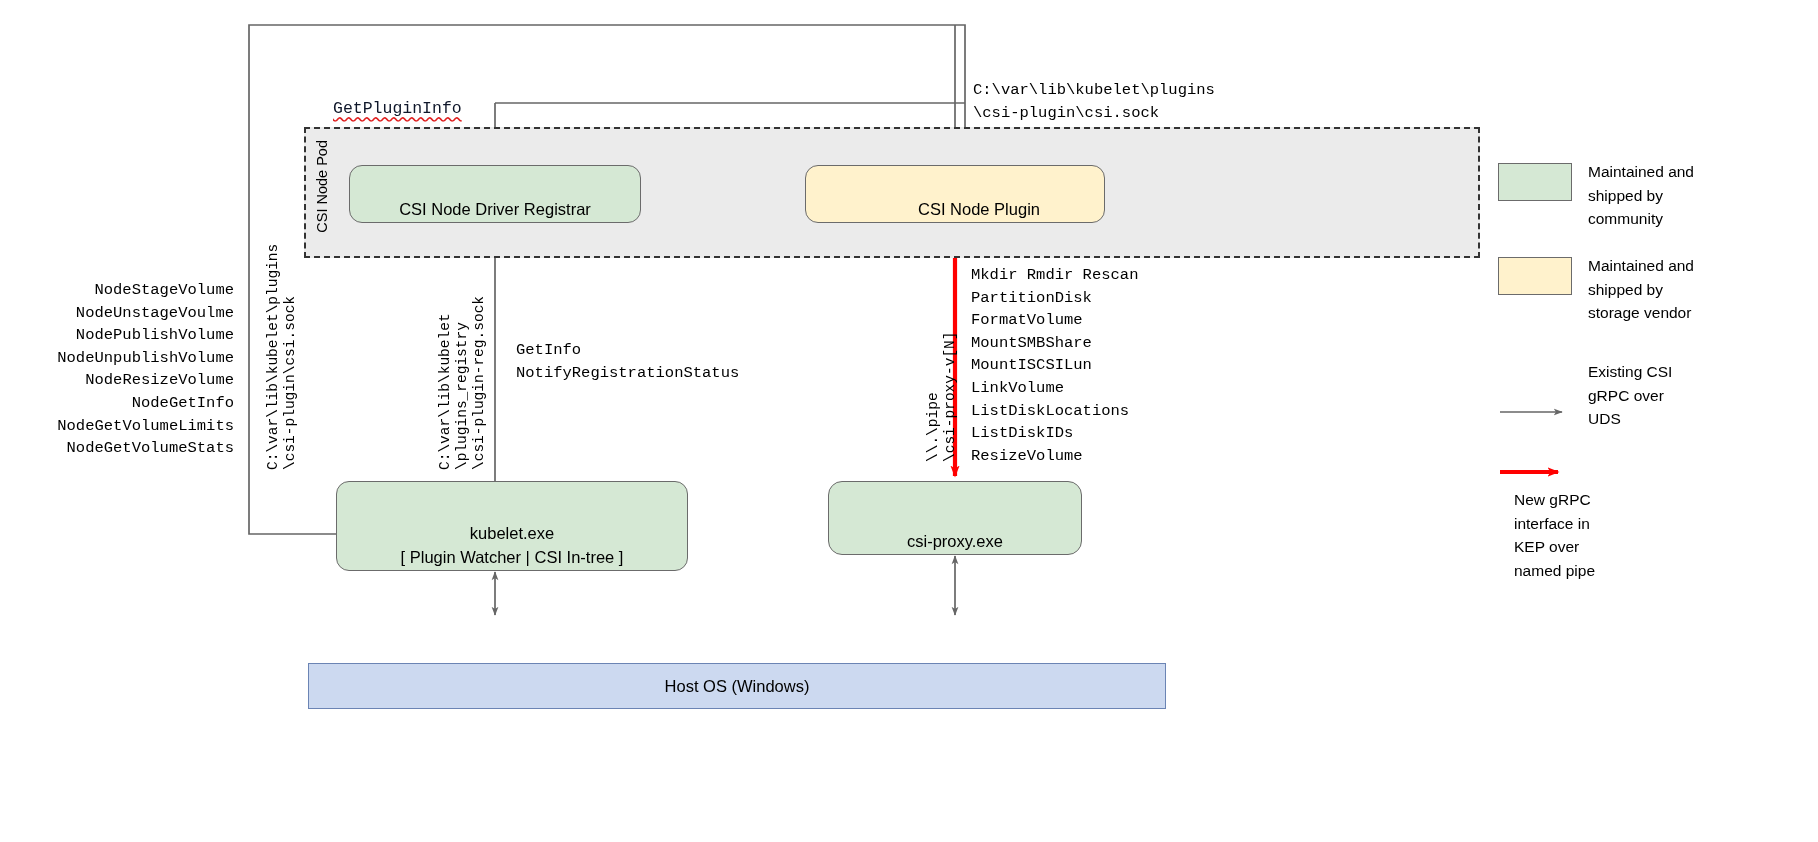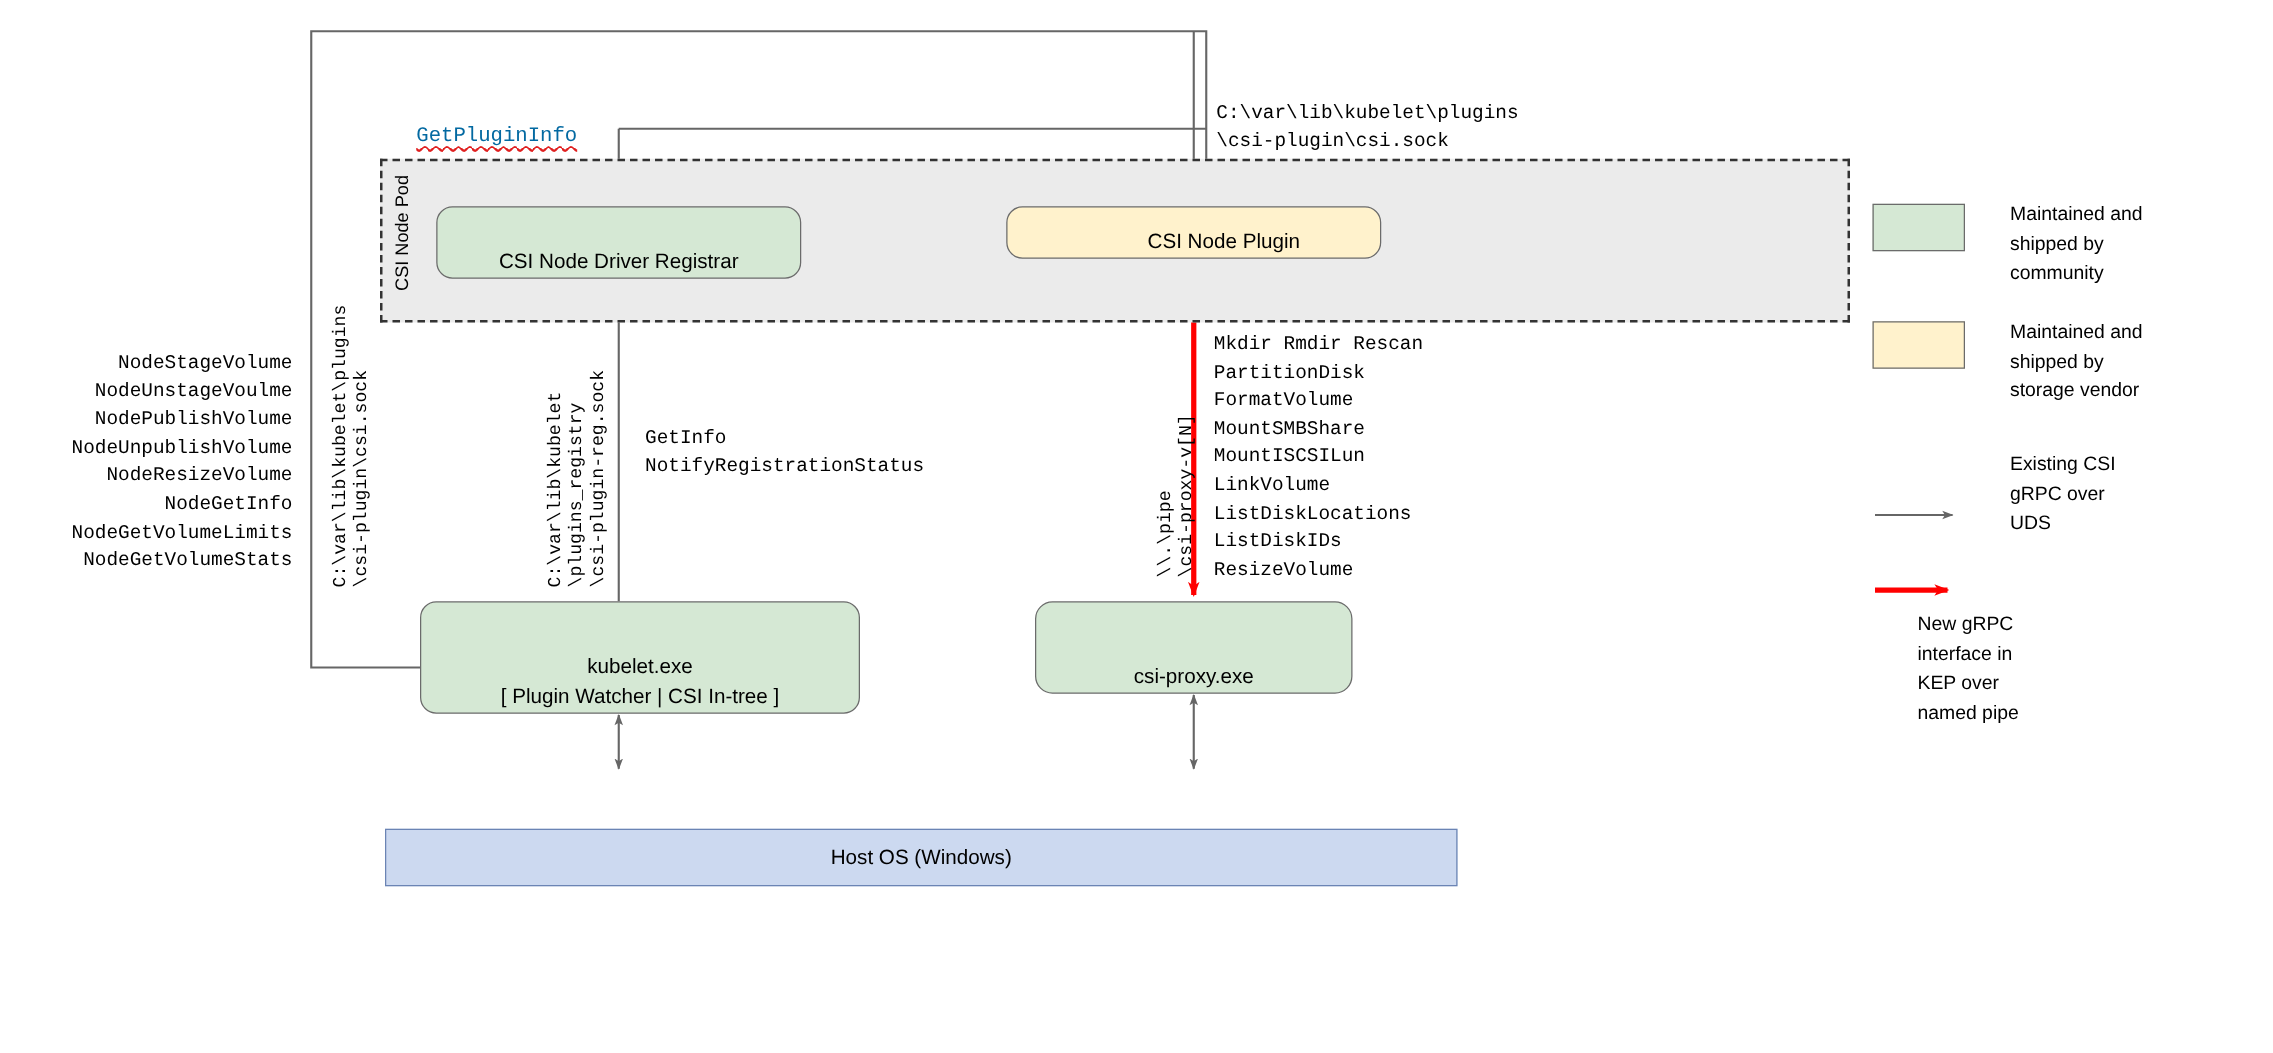--- a/index.html
+++ b/index.html
@@ -63,21 +63,21 @@
     justify-content: flex-end;
     font-size: 16.5px;
     color: #000000;
     line-height: 1.45;
     text-align: center;
   }
   .green-box { background: #d5e8d4; }
   .yellow-box { background: #fff2cc; }
 
   #registrar-box { left: 349px; top: 165px; width: 292px; height: 58px; }
-  #plugin-box    { left: 805px; top: 165px; width: 300px; height: 42px; padding-left: 48px; }
+  #plugin-box    { left: 805px; top: 165px; width: 300px; height: 58px; padding-left: 48px; }
   #kubelet-box   { left: 336px; top: 481px; width: 352px; height: 90px; }
   #proxy-box     { left: 828px; top: 481px; width: 254px; height: 74px; border-radius: 14px; }
 
   
   #hostos-box {
     position: absolute;
     left: 308px;
     top: 617px;
     width: 858px;
     height: 46px;
@@ -111,21 +111,21 @@
     white-space: pre;
     line-height: 22.6px;
   }
 
   #getplugininfo-label {
     position: absolute;
     left: 333px;
     top: 99px;
     font-family: "Liberation Mono", monospace;
     font-size: 16.5px;
-    color: #0369a1;
+    color: #0f172a;
     white-space: pre;
     text-decoration: underline wavy #e02020;
     text-decoration-skip-ink: none;
     text-underline-offset: 3px;
   }
 
   #csi-sock-path {
     left: 973px;
     top: 79px;
   }
@@ -183,21 +183,21 @@
   }
   .legend-swatch.green { background: #d5e8d4; }
   .legend-swatch.yellow { background: #fff2cc; }
   .legend-arrow {
     width: 74px;
     height: 38px;
     flex: none;
     position: relative;
   }
   .legend-text {
-    margin-left: 36px;
+    margin-left: 16px;
     font-size: 15.5px;
     color: #000000;
     line-height: 23.5px;
     white-space: pre-line;
     margin-top: -3px;
   }
   #legend-row-0 { top: 0px;   left: 0px; }
   #legend-row-1 { top: 94px;  left: 0px; }
   #legend-row-2 { top: 200px; left: 0px; align-items: flex-end; }
   #legend-row-3 { top: 290px; left: 0px; flex-direction: column; }

